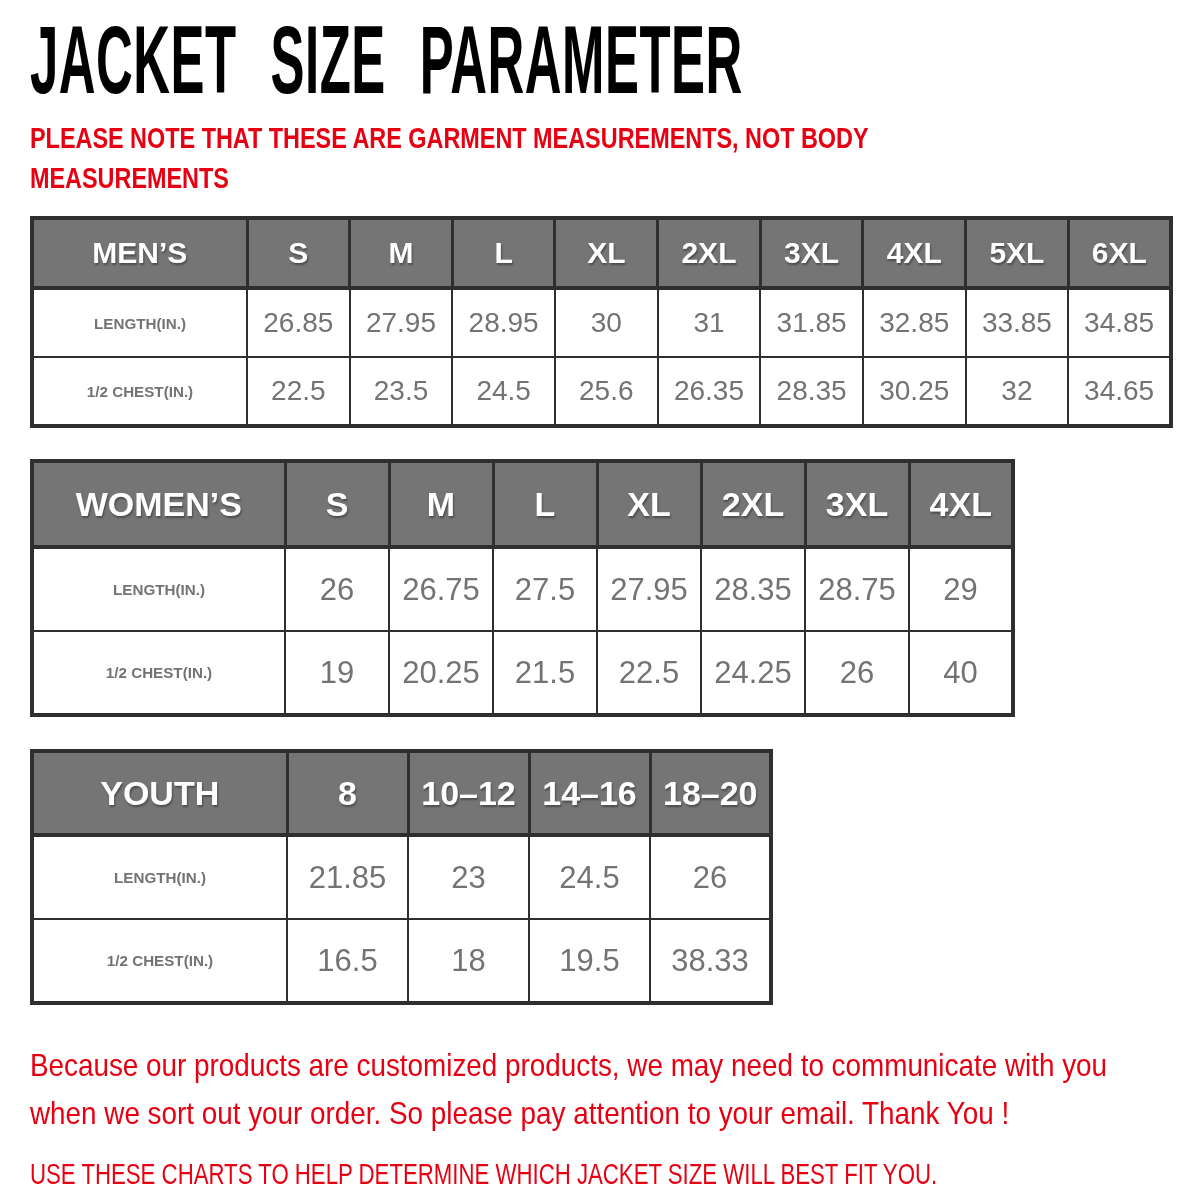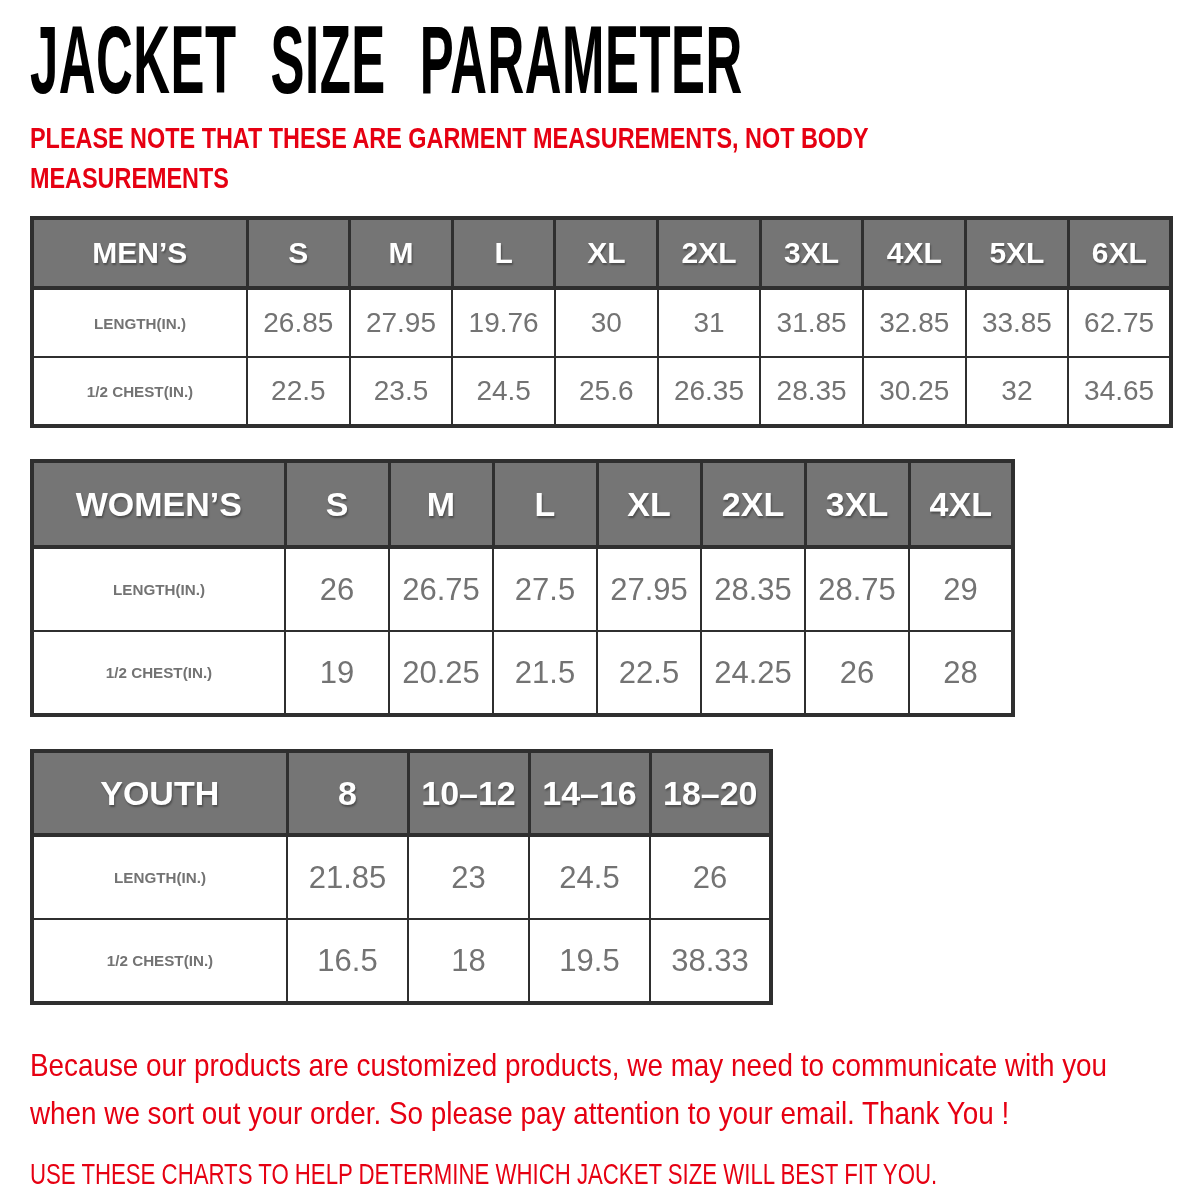--- a/index.html
+++ b/index.html
@@ -110,27 +110,27 @@
         <th>4XL</th>
         <th>5XL</th>
         <th>6XL</th>
       </tr>
     </thead>
     <tbody>
       <tr>
         <td>LENGTH(IN.)</td>
         <td>26.85</td>
         <td>27.95</td>
-        <td>19.76</td>
+        <td>28.95</td>
         <td>30</td>
         <td>31</td>
         <td>31.85</td>
         <td>32.85</td>
         <td>33.85</td>
-        <td>62.75</td>
+        <td>34.85</td>
       </tr>
       <tr>
         <td>1/2 CHEST(IN.)</td>
         <td>22.5</td>
         <td>23.5</td>
         <td>24.5</td>
         <td>25.6</td>
         <td>26.35</td>
         <td>28.35</td>
         <td>30.25</td>
@@ -175,21 +175,21 @@
         <td>29</td>
       </tr>
       <tr>
         <td>1/2 CHEST(IN.)</td>
         <td>19</td>
         <td>20.25</td>
         <td>21.5</td>
         <td>22.5</td>
         <td>24.25</td>
         <td>26</td>
-        <td>28</td>
+        <td>40</td>
       </tr>
     </tbody>
   </table>
 
 <table class="youth">
     <colgroup>
       <col class="first">
       <col>
       <col>
       <col>

